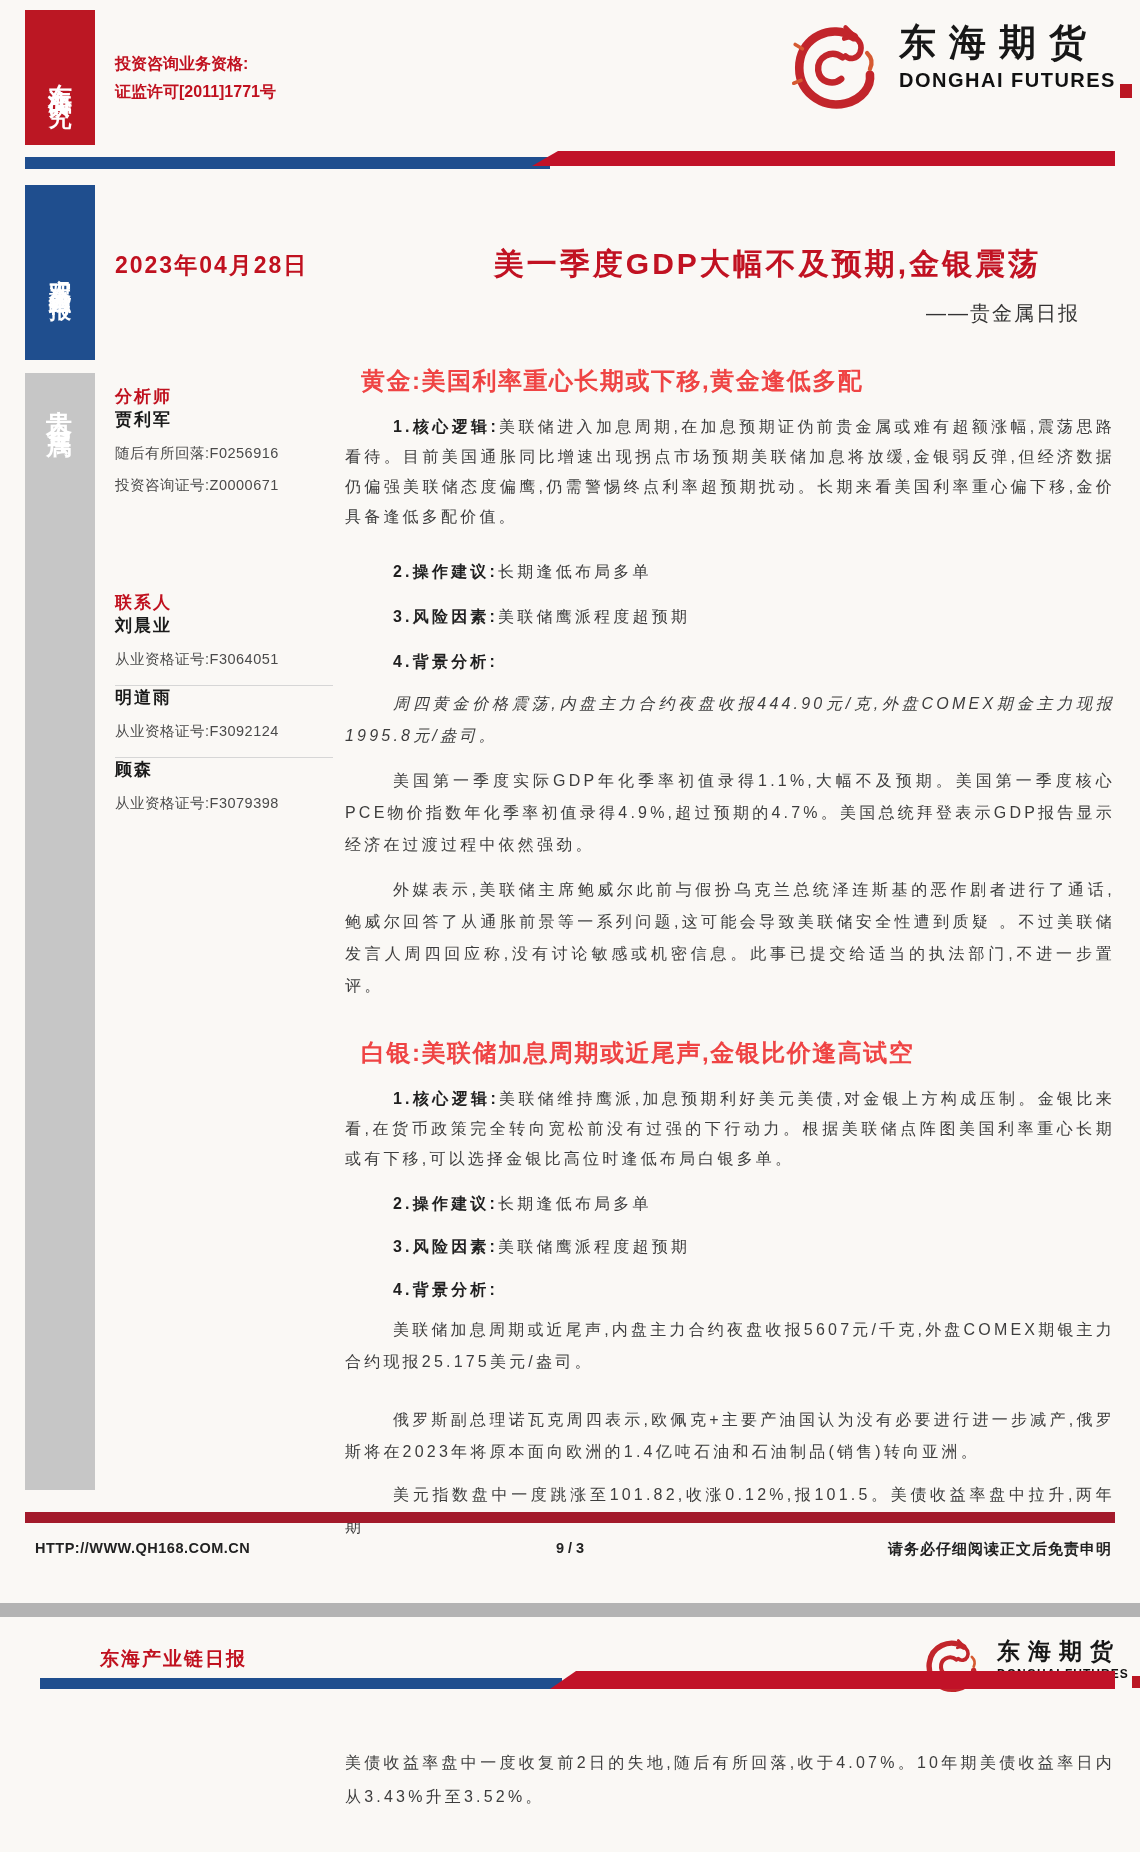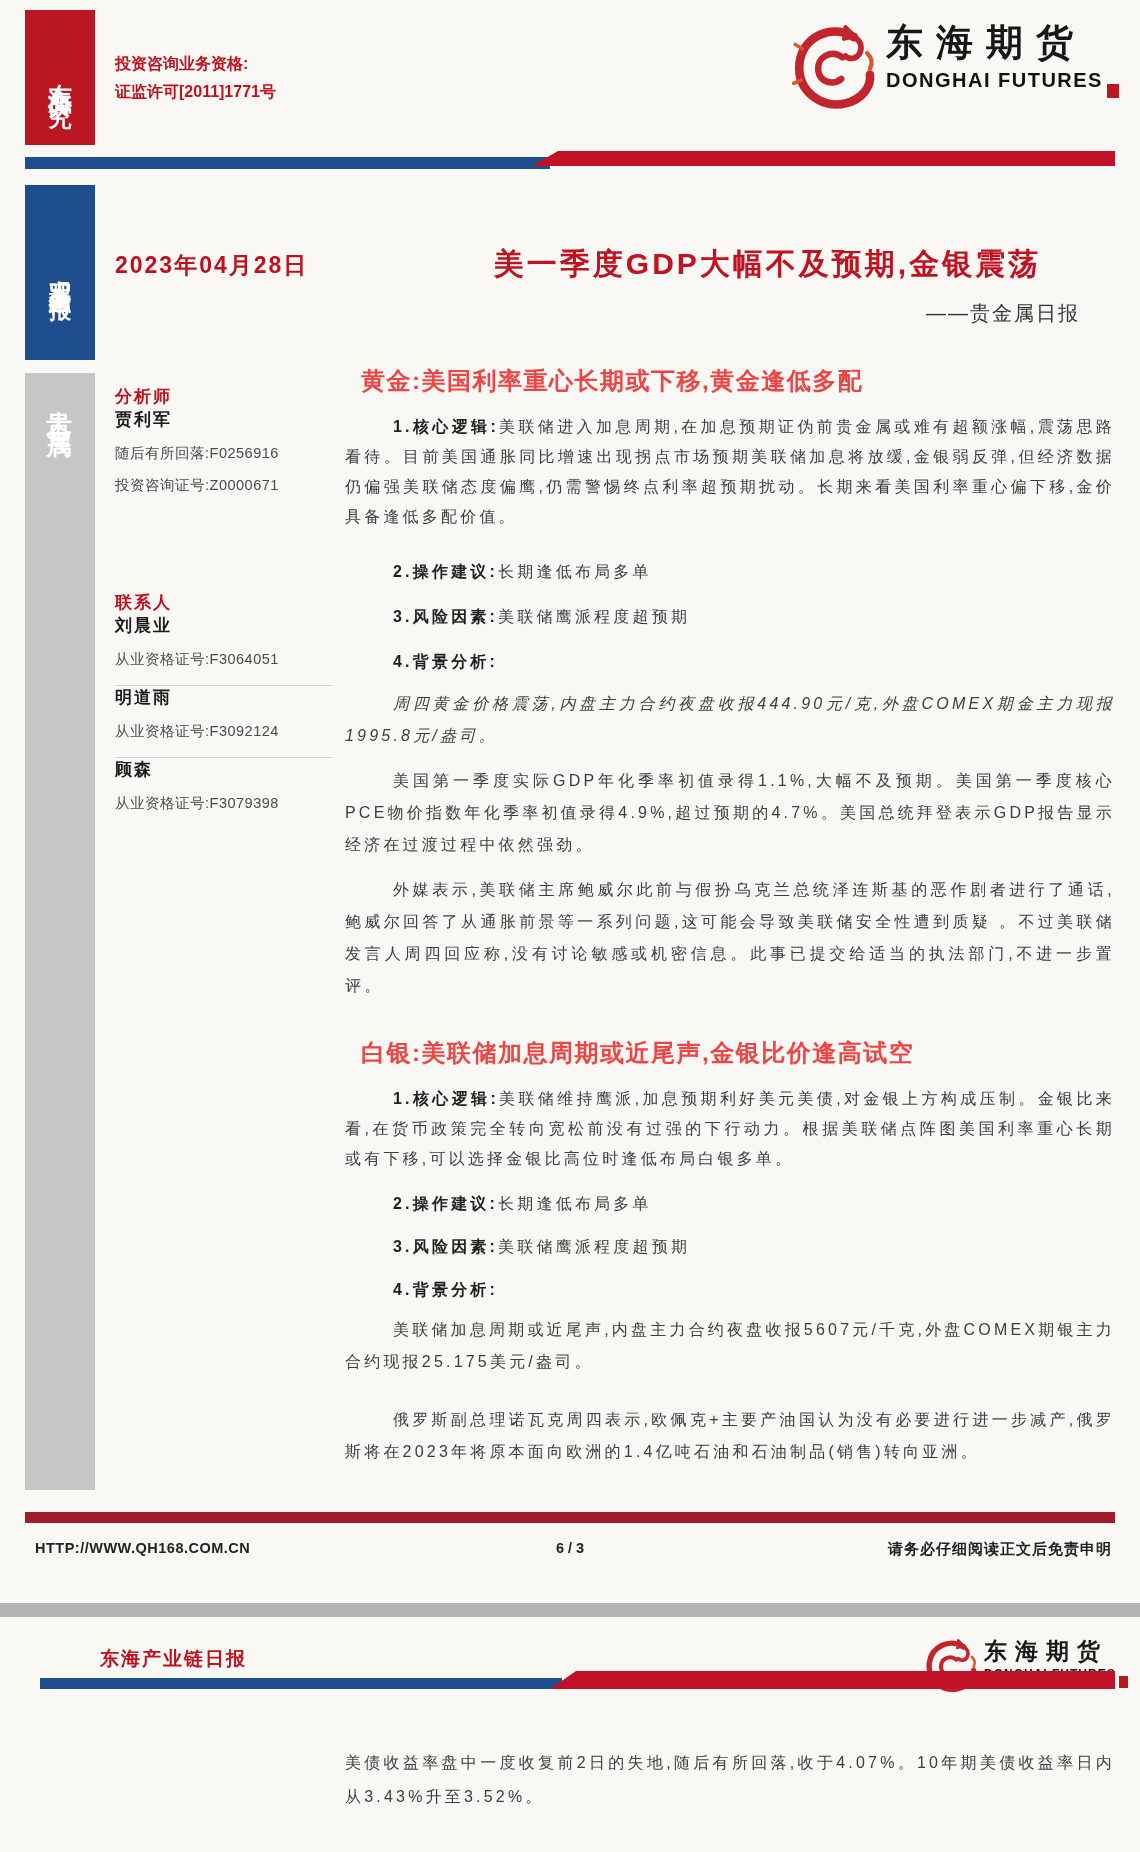--- a/index.html
+++ b/index.html
@@ -15,21 +15,21 @@
 
   
   .red-badge{left:25px;top:10px;width:70px;height:135px;background:#bb1723;
     display:flex;align-items:center;justify-content:center;}
   .red-badge .vtext{color:#fff;font-size:24px;font-weight:bold;letter-spacing:7px;}
 
   .qual{left:115px;top:50px;color:#c0111f;font-weight:bold;font-size:16px;line-height:28px;}
 
   
   .logo{display:flex;align-items:flex-start;}
-  .logo .txt{display:flex;flex-direction:column;}
+  .logo .txt{display:flex;flex-direction:column;margin-left:13px;}
   .logo-cn{color:#171717;font-weight:bold;white-space:nowrap;}
   .logo-en{color:#111;font-weight:900;white-space:nowrap;}
   .logo1{left:788px;top:20px;}
   .logo1 svg{width:92px;height:92px;margin-right:6px;}
   .logo1 .logo-cn{font-size:37px;letter-spacing:13px;line-height:46px;}
   .logo1 .logo-en{font-size:20px;letter-spacing:1.5px;line-height:28px;}
   .logo2{left:922px;top:1636px;}
   .logo2 svg{width:58px;height:58px;margin-right:4px;}
   .logo2 .logo-cn{font-size:23px;letter-spacing:8px;line-height:30px;}
   .logo2 .logo-en{font-size:12px;letter-spacing:1px;line-height:16px;}
@@ -173,25 +173,26 @@
 
     <h2 class="sec-h" style="margin-top:36px;">白银:美联储加息周期或近尾声,金银比价逢高试空</h2>
 
     <p class="lead" style="margin-top:16px;"><b>1.核心逻辑:</b><span>美联储维持鹰派,加息预期利好美元美债,对金银上方构成压制。金银比来看,在货币政策完全转向宽松前没有过强的下行动力。根据美联储点阵图美国利率重心长期或有下移,可以选择金银比高位时逢低布局白银多单。</span></p>
     <p class="single" style="margin-top:14px;"><b>2.操作建议:</b><span>长期逢低布局多单</span></p>
     <p class="single" style="margin-top:11px;"><b>3.风险因素:</b><span>美联储鹰派程度超预期</span></p>
     <p class="single" style="margin-top:11px;"><b>4.背景分析:</b></p>
 
     <p class="bgp" style="margin-top:8px;">美联储加息周期或近尾声,内盘主力合约夜盘收报5607元/千克,外盘COMEX期银主力合约现报25.175美元/盎司。</p>
     <p class="bgp" style="margin-top:26px;">俄罗斯副总理诺瓦克周四表示,欧佩克+主要产油国认为没有必要进行进一步减产,俄罗斯将在2023年将原本面向欧洲的1.4亿吨石油和石油制品(销售)转向亚洲。</p>
+    <p class="bgp" style="margin-top:11px;">美元指数盘中一度跳涨至101.82,收涨0.12%,报101.5。美债收益率盘中拉升,两年期</p>
   </div>
 
   <div class="abs foot-bar"></div>
   <div class="abs foot-url">HTTP://WWW.QH168.COM.CN</div>
-  <div class="abs foot-page">6 / 3</div>
+  <div class="abs foot-page">9 / 3</div>
   <div class="abs foot-note">请务必仔细阅读正文后免责申明</div>
 
   <div class="abs page-sep"></div>
 
   <div class="abs p2-title">东海产业链日报</div>
 
   <div class="abs logo logo2">
     <svg viewBox="0 0 64 64">
       <g fill="none" stroke="#c2252b" stroke-linecap="round">
         <path d="M46 12 C30 2 10 12 8 30 C6 50 24 62 40 58 C52 55 58 46 57 38" stroke-width="6"></path>

